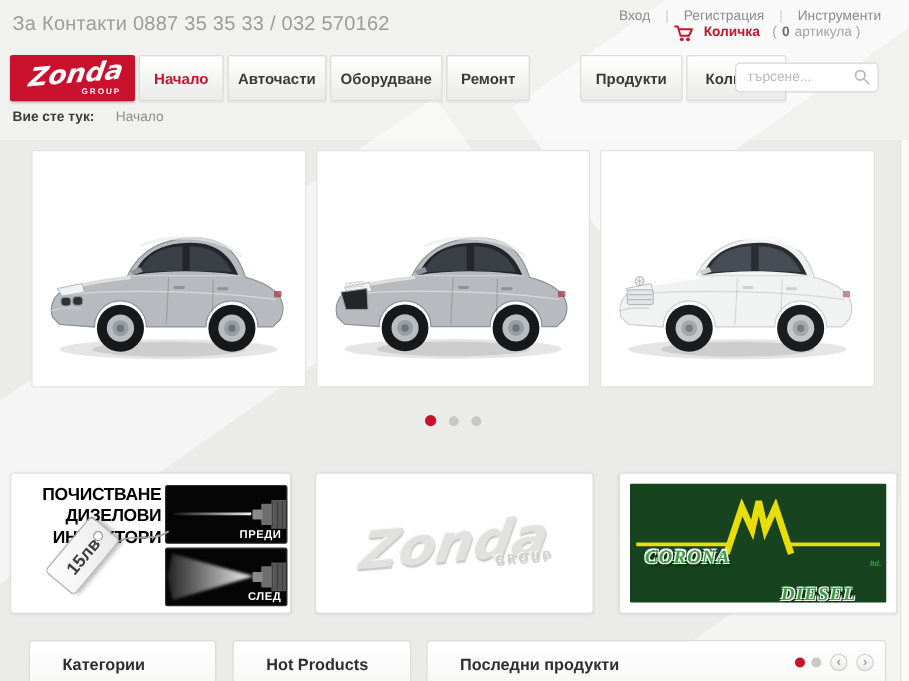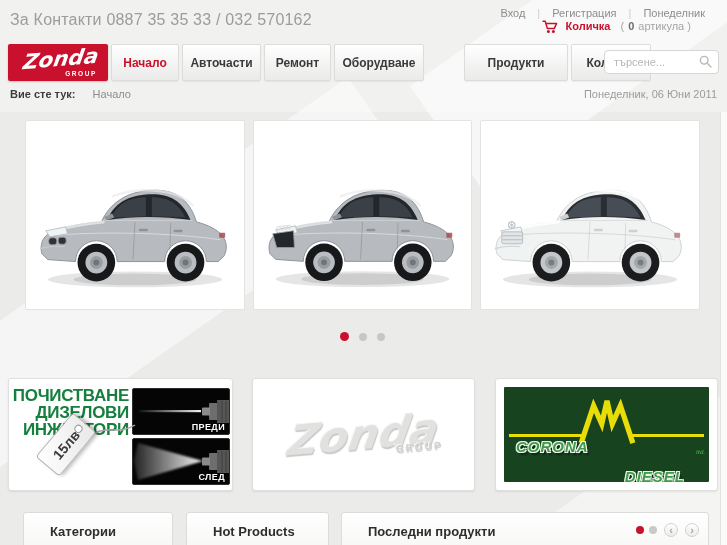--- a/index.html
+++ b/index.html
@@ -33,22 +33,22 @@
   
   .navrow{top:44px;left:8px;right:8px;height:37px;display:flex;align-items:stretch;z-index:2;}
   .logo{width:100px;background:#c9112d;border-radius:2px;position:relative;color:#fff;flex:none;box-shadow:0 1px 2px rgba(0,0,0,.2);cursor:pointer;}
   .logo-text{position:absolute;left:16px;top:3px;font-size:21px;font-weight:bold;font-style:italic;transform:skewX(-14deg) rotate(-5deg);font-family:"DejaVu Sans",sans-serif;}
   .logo-sub{position:absolute;right:11px;bottom:4px;font-size:6.5px;letter-spacing:1.6px;font-weight:bold;}
   .tabs{display:flex;}
   .tab{display:flex;align-items:center;justify-content:center;box-sizing:border-box;margin-left:3px;
     background:linear-gradient(#ffffff,#eaeae9);border:1px solid #dcdcdb;border-radius:2px;
     font-size:12px;font-weight:bold;color:#3a3a3a;box-shadow:0 1px 1px rgba(0,0,0,.05);cursor:pointer;}
   .tab.active{color:#c9112d;}
-  .t1{width:68px;}.t2{width:79px;}.t3{width:90px;}.t4{width:67px;}.t5{width:104px;margin-left:40px;}.t6{width:80px;}
-  .search{position:absolute;right:0;top:6px;}
+  .t1{width:68px;}.t2{width:79px;}.t3{width:90px;}.t4{width:67px;}.t5{width:82px;margin-left:40px;}.t6{width:80px;}
+  .search{position:absolute;right:16px;top:6px;}
   .search input{width:80px;height:22px;border:1px solid #d6d6d5;border-radius:4px;padding:0 24px 0 9px;
     font-size:11px;color:#777;background:#fff;outline:none;font-family:inherit;}
   .search input::placeholder{color:#b8b8b8;}
   .search-icon{position:absolute;right:7px;top:5px;cursor:pointer;}
   
   .crumb-row{top:88px;left:10px;right:10px;display:flex;justify-content:space-between;font-size:11px;z-index:2;}
   .crumb-label{font-weight:bold;color:#3c3c3c;}
   .crumb-current{color:#8d8d8d;margin-left:14px;cursor:pointer;}
   .page-date{color:#9b9b9b;}
   
@@ -59,42 +59,42 @@
   .car-white{--cbody:#f1f2f2;--cdark:#cdd1d2;--clight:#ffffff;}
   .dots{top:332px;left:340px;display:flex;gap:10px;align-items:center;z-index:2;}
   .dot{width:8px;height:8px;border-radius:50%;background:#c7c7c6;cursor:pointer;}
   .dot.active{background:#c9112d;width:9px;height:9px;}
   
   .banner{top:378px;height:113px;background:#fff;border:1px solid #dfdfde;border-radius:3px;box-sizing:border-box;z-index:2;box-shadow:0 1px 2px rgba(0,0,0,.08);cursor:pointer;}
   .bn1{left:8px;width:225px;}
   .bn2{left:252px;width:223px;}
   .bn3{left:495px;width:223px;}
   .inj-text{position:absolute;left:2px;top:8px;width:118px;text-align:right;font-weight:bold;
-    font-size:17px;line-height:17px;color:#15803d;letter-spacing:-.3px;}
+    font-size:14px;line-height:17px;color:#000000;letter-spacing:-.3px;}
   .spray{position:absolute;left:123px;width:96px;height:45px;background:#040404;border:1px solid #2e2e2e;border-radius:2px;overflow:hidden;}
   .spray.before{top:9px;}
   .spray.after{top:59px;}
   .spray svg{display:block;width:100%;height:100%;}
   .spray-label{position:absolute;right:4px;bottom:2px;color:#fff;font-size:9px;font-weight:bold;letter-spacing:.4px;}
   .price-tag{position:absolute;left:28px;top:50px;width:56px;height:29px;
     background:linear-gradient(135deg,#ffffff,#e8e8e8);border:1px solid #b2b2b2;border-radius:4px;
     transform:rotate(-50deg);box-shadow:2px 2px 4px rgba(0,0,0,.3);
     display:flex;align-items:center;justify-content:center;font-size:14px;font-weight:bold;color:#3b3b3b;}
   .price-tag::after{content:'';position:absolute;right:4px;top:10px;width:6px;height:6px;border:1px solid #9c9c9c;border-radius:50%;background:#fff;}
   .tag-string{position:absolute;left:76px;top:38px;}
   .zonda-ghost{position:absolute;left:0;top:0;right:0;bottom:0;display:flex;align-items:center;justify-content:center;}
   .zg-text{font-size:42px;font-weight:bold;font-style:italic;color:#e1e1e0;
     transform:skewX(-14deg) rotate(-5deg);font-family:"DejaVu Sans",sans-serif;
     text-shadow:-1px -1px 0 #f7f7f7,1px 2px 1px #c9c9c8;position:relative;}
   .zg-sub{position:absolute;right:-6px;bottom:2px;font-size:9px;letter-spacing:2px;color:#d2d2d1;font-style:normal;transform:skewX(8deg);}
   .corona-inner{position:absolute;inset:8px;background:#17441f;overflow:hidden;border-radius:1px;}
   .corona-line{position:absolute;left:5px;right:5px;top:47px;height:3px;background:#e8dd07;}
   .corona-crown{position:absolute;left:50%;top:12px;transform:translateX(-50%);}
   .corona-left,.corona-right{position:absolute;top:51px;font-size:15px;font-weight:bold;font-style:italic;color:#3f9a45;letter-spacing:1px;
-    text-shadow:1px 1px 0 #eef6ee,-1px -1px 0 #eef6ee,1px -1px 0 #eef6ee,-1px 1px 0 #eef6ee,2px 3px 2px rgba(0,0,0,.55);}
+    text-shadow:1px 1px 0 #eef6ee,-1px -1px 0 #eef6ee,1px -1px 0 #eef6ee,-1px 1px 0 #eef6ee,2px 3px 2px rgba(0,0,0,.55);font-family:Liberation Serif, serif;}
   .corona-left{left:12px;}
   .corona-right{right:24px;margin-top:30px;}
   .corona-ltd{position:absolute;right:4px;top:62px;font-size:6px;font-weight:bold;font-style:italic;color:#3f9a45;}
   
   .bbox{top:512px;height:70px;background:linear-gradient(#ffffff,#f6f6f5 60%);border:1px solid #dcdcdb;border-radius:3px 3px 0 0;box-sizing:border-box;z-index:2;}
   .bbox-title{padding:11px 0 0 13px;font-size:13px;font-weight:bold;color:#2e2e2e;margin-left:13px;}
   .bx1{left:23px;width:150px;}
   .bx2{left:186px;width:143px;}
   .bx3{left:341px;width:368px;}
   .latest-controls{position:absolute;right:9px;top:10px;display:flex;align-items:center;gap:5px;}
@@ -115,21 +115,21 @@
 <div class="layer right-strip"></div>
 
 <header class="layer topbar">
   <span class="contact">За Контакти 0887 35 35 33 / 032 570162</span>
   <div class="top-right">
     <nav class="top-links">
       <a class="top-link">Вход</a>
       <span class="sep">|</span>
       <a class="top-link">Регистрация</a>
       <span class="sep">|</span>
-      <a class="top-link">Понеделник</a>
+      <a class="top-link">Инструменти</a>
     </nav>
     <div class="cart">
       <svg class="cart-icon" width="17" height="15" viewBox="0 0 17 15">
         <path d="M1.5,2.2 H4.2 L6.4,9.6 H13.2 L15.6,4.4 H5.2" fill="none" stroke="#c9112d" stroke-width="1.5" stroke-linejoin="round"></path>
         <circle cx="7.4" cy="12.4" r="1.5" fill="#c9112d"></circle>
         <circle cx="12.4" cy="12.4" r="1.5" fill="#c9112d"></circle>
       </svg>
       <span class="cart-label">Количка</span>
       <span class="cart-count-wrap">
         <span>(</span>
@@ -141,40 +141,39 @@
 </header>
 
 <div class="layer navrow">
   <div class="logo">
     <span class="logo-text">Zonda</span>
     <span class="logo-sub">GROUP</span>
   </div>
   <div class="tabs">
     <div class="tab t1 active">Начало</div>
     <div class="tab t2">Авточасти</div>
+    <div class="tab t3">Оборудване</div>
     <div class="tab t4">Ремонт</div>
-    <div class="tab t3">Оборудване</div>
     <div class="tab t5">Продукти</div>
     <div class="tab t6">Количка</div>
   </div>
   <div class="search">
     <input type="text" placeholder="търсене..." style="">
     <svg class="search-icon" width="13" height="13" viewBox="0 0 13 13">
       <circle cx="5.2" cy="5.2" r="3.8" fill="none" stroke="#b8b8b8" stroke-width="1.4"></circle>
       <line x1="8.2" y1="8.2" x2="12" y2="12" stroke="#b8b8b8" stroke-width="1.4" stroke-linecap="round"></line>
     </svg>
   </div>
 </div>
 
 <div class="layer crumb-row">
   <div>
     <span class="crumb-label">Вие сте тук:</span>
     <span class="crumb-current">Начало</span>
   </div>
-  <div class="page-date">Понеделник, 06 Юни 2011</div>
 </div>
 
 <div class="layer slide sl1">
   <svg class="car-silver" viewBox="0 0 220 170" preserveAspectRatio="xMidYMid meet">
     <ellipse cx="110" cy="150" rx="88" ry="8" fill="#000" opacity="0.10"></ellipse>
     <ellipse cx="110" cy="150" rx="62" ry="6" fill="#000" opacity="0.10"></ellipse>
     <path d="M16,124 C13,112 19,103 32,100 C48,95 62,93 76,92 C86,70 106,60 130,60 C148,60 164,66 172,92 C184,95 194,100 199,107 C203,113 203,120 200,126 L194,132 L182,132 A21,21 0 0 0 140,132 L92,132 A21,21 0 0 0 50,132 L22,130 Z" fill="var(--cbody)" stroke="var(--cdark)" stroke-width="1"></path>
     <path d="M30,100 C52,95 68,93 78,92" fill="none" stroke="var(--clight)" stroke-width="3" opacity="0.8" stroke-linecap="round"></path>
     <path d="M88,66 C110,57 150,57 168,75" fill="none" stroke="var(--clight)" stroke-width="2.5" opacity="0.7" stroke-linecap="round"></path>
     <path d="M82,90 C90,70 108,64 128,64 C144,64 158,70 166,90 C138,86 108,86 82,90 Z" fill="#23272c"></path>

